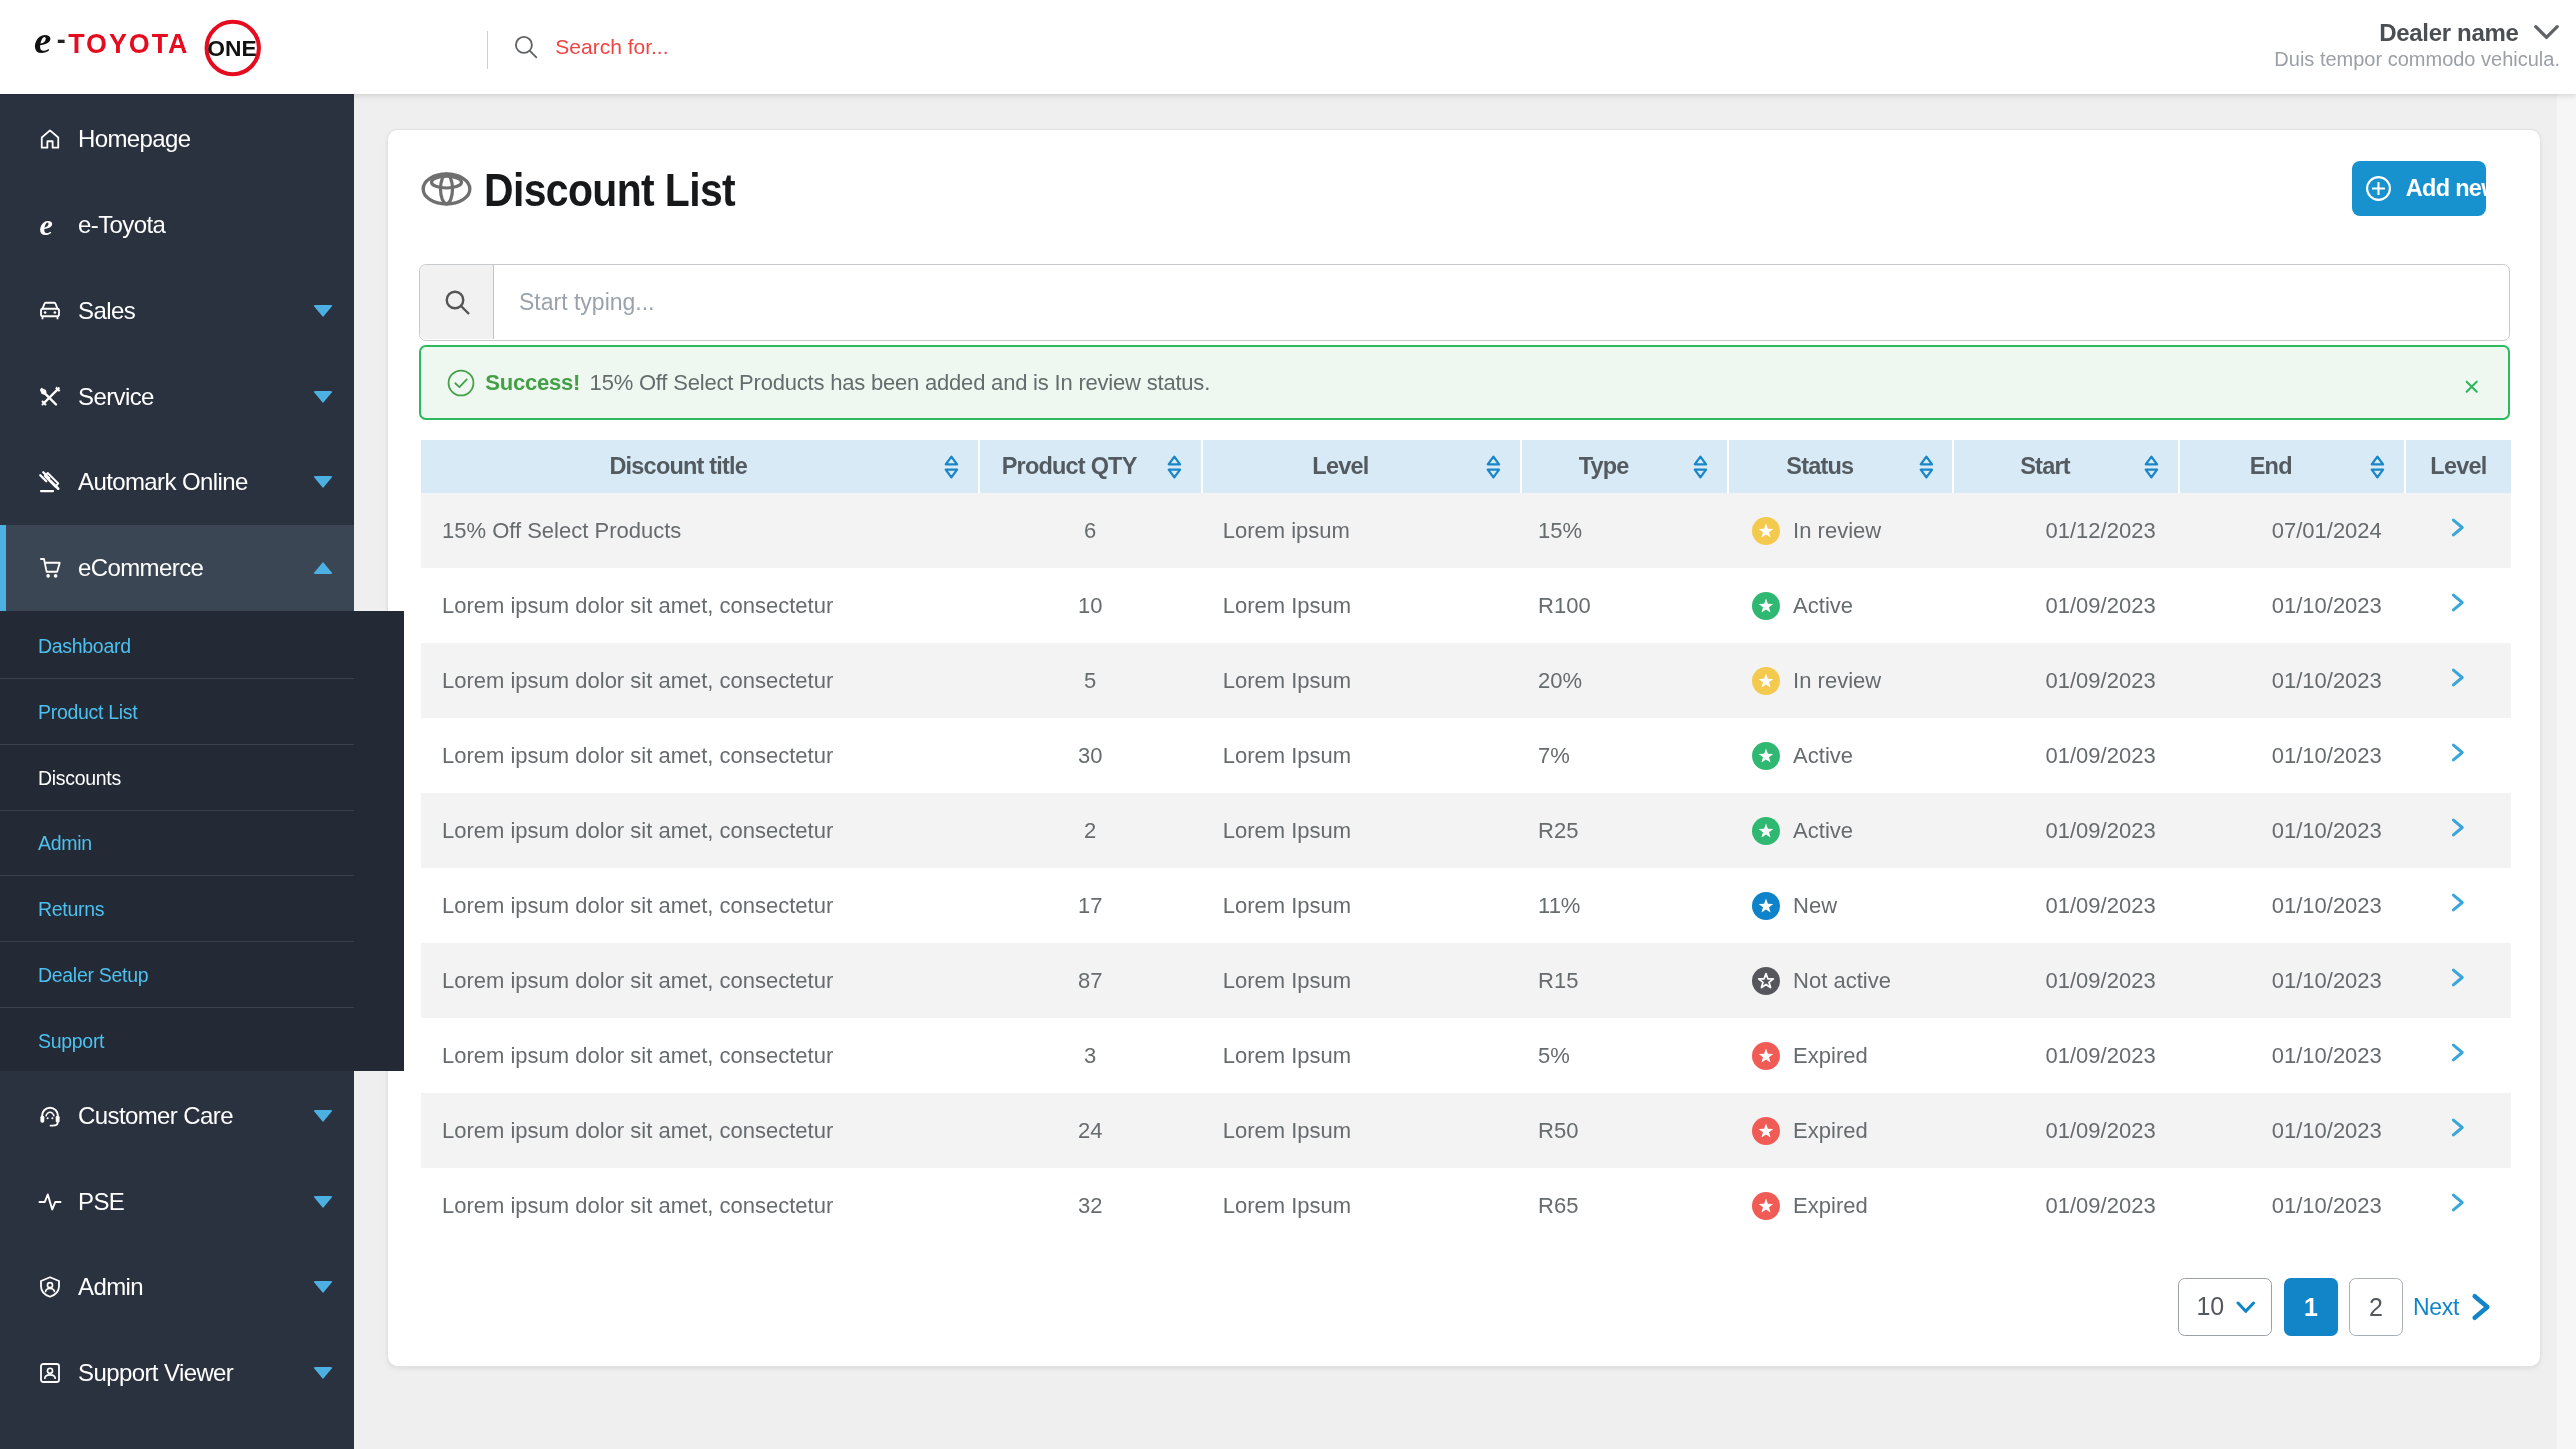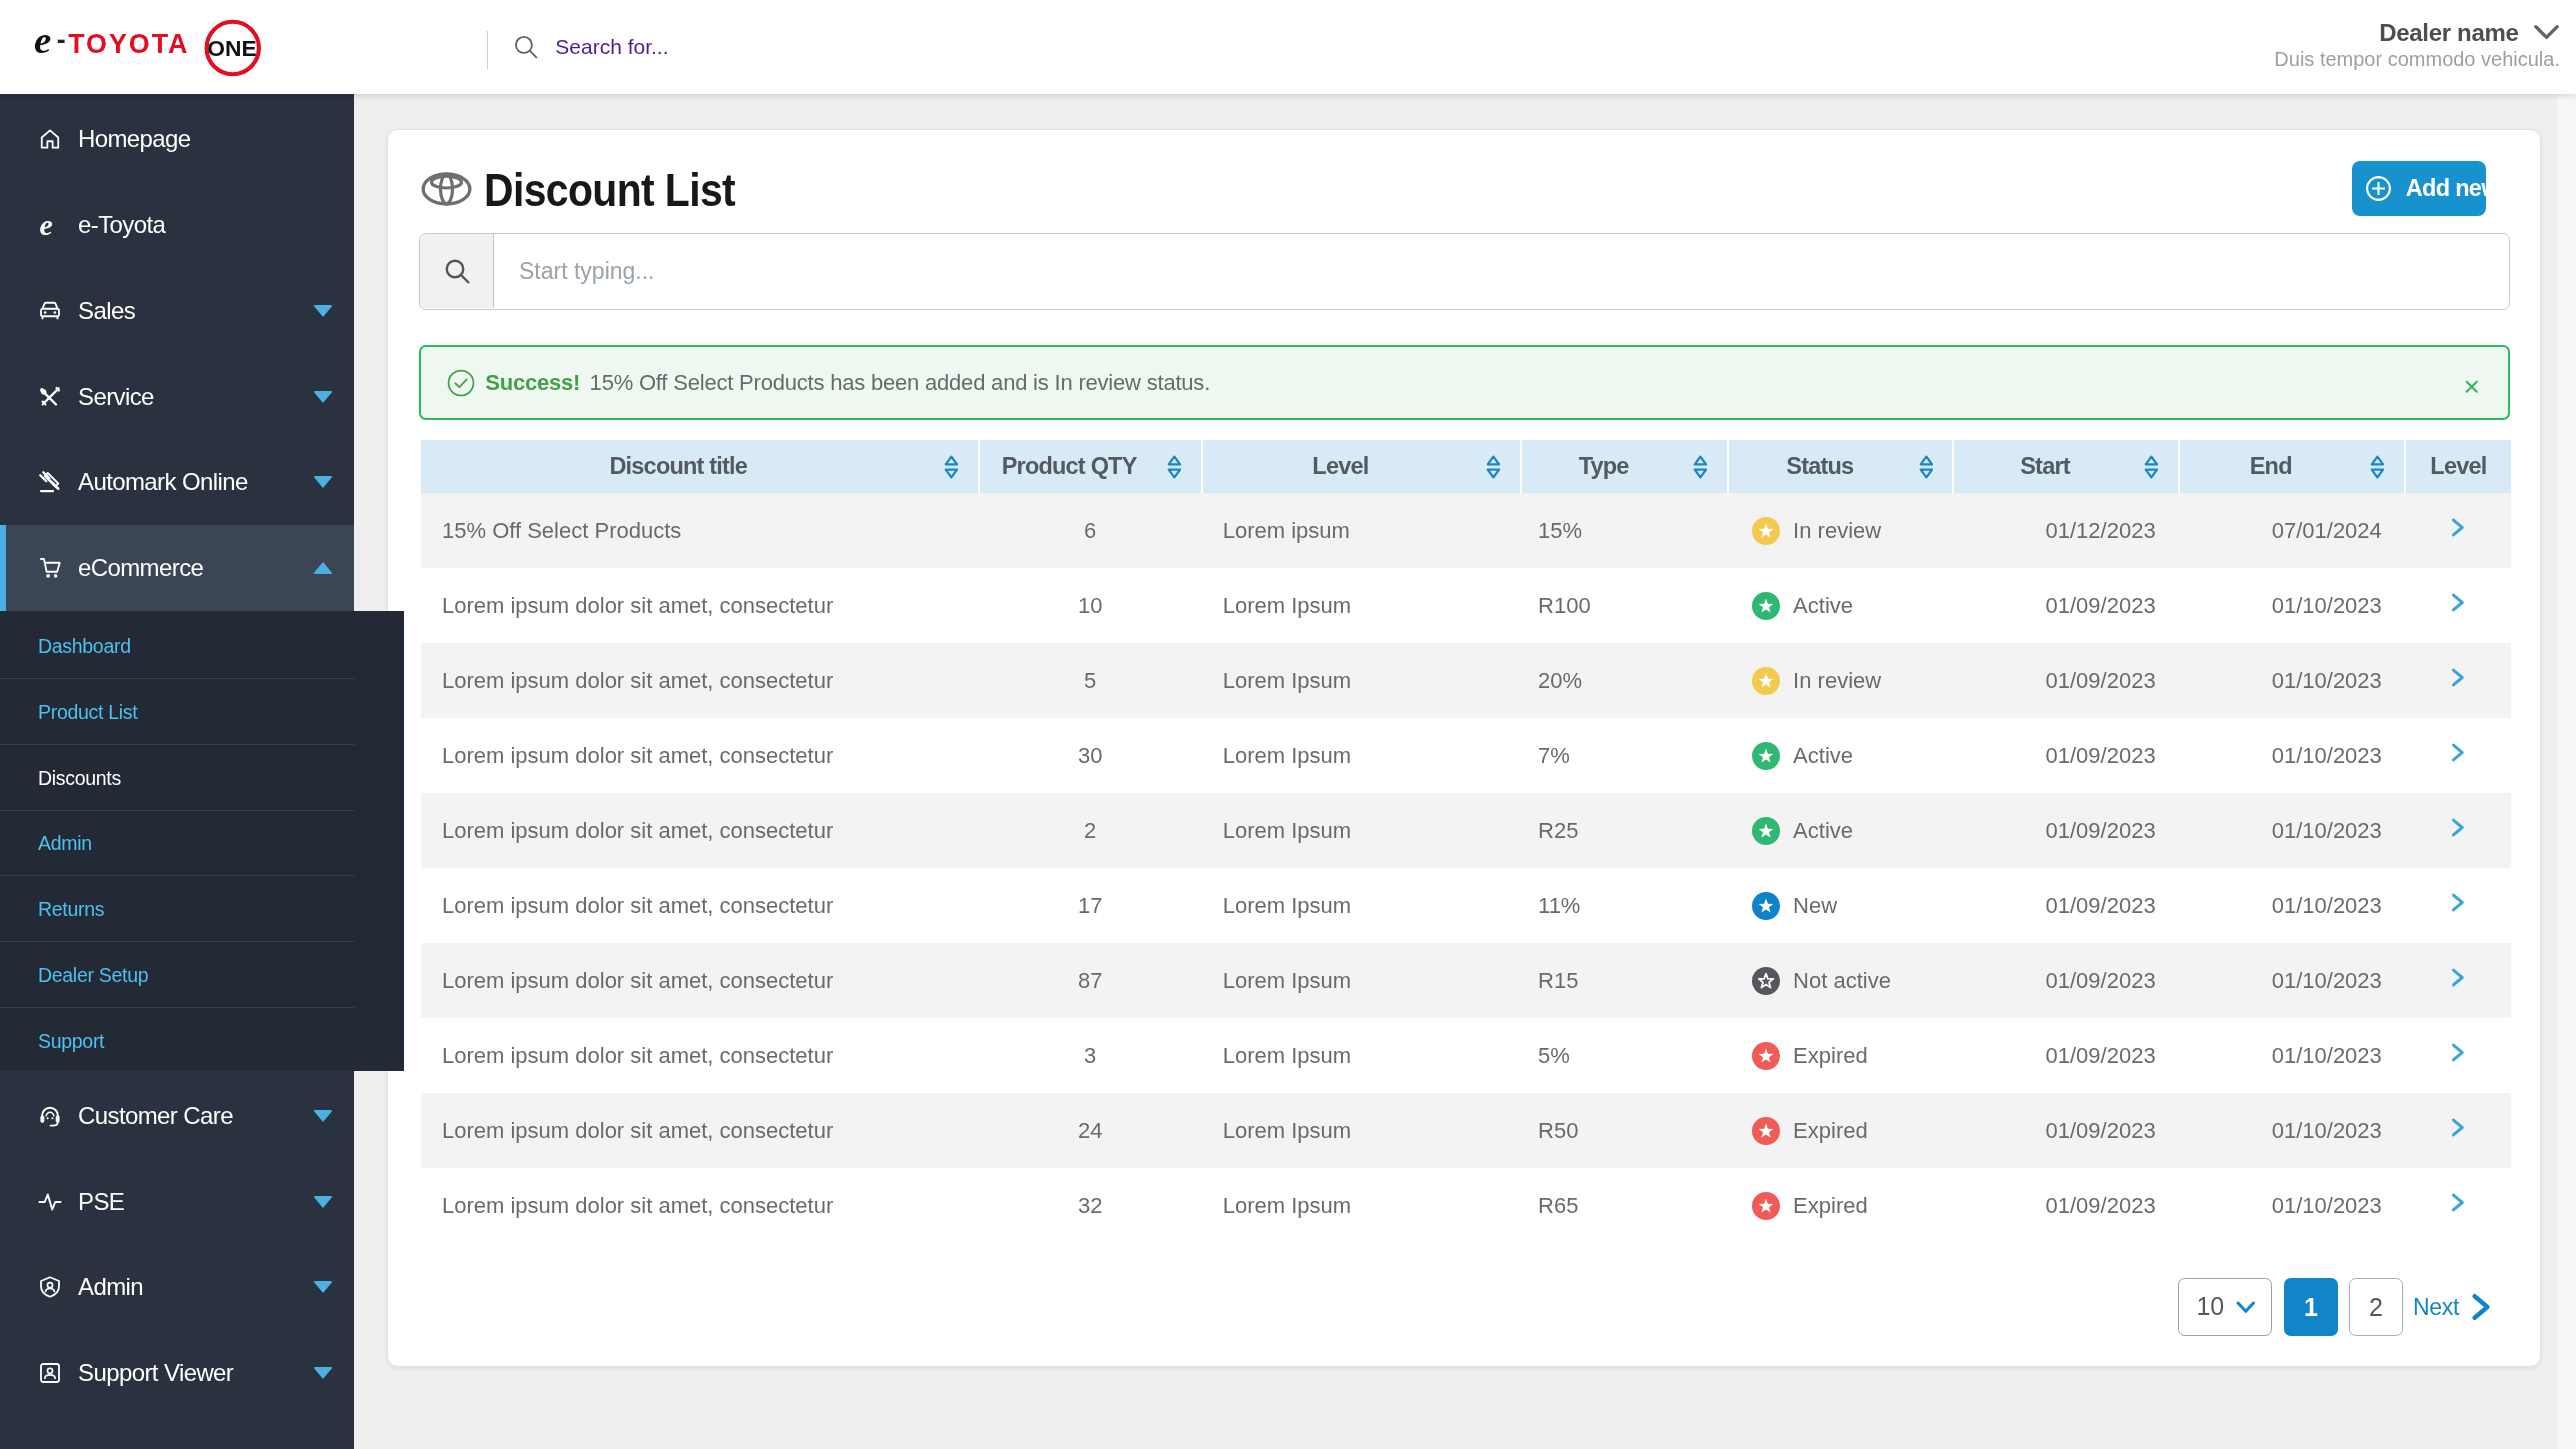--- a/index.html
+++ b/index.html
@@ -2,42 +2,42 @@
 <html style="font-size:10.7px"><head>
 <meta charset="utf-8">
 <style>
 *{margin:0;padding:0;box-sizing:border-box;}
 html,body{width:2576px;height:1449px;font-family:"Liberation Sans",sans-serif;background:#efefef;overflow:hidden;position:relative;}
 .abs{position:absolute;}
 
 .header{position:absolute;left:0;top:0;width:2576px;height:94px;background:#fff;box-shadow:0 2.7px 5.4px rgba(0,0,0,.12);z-index:5;}
 .logo{position:absolute;left:35px;top:0;height:94px;display:flex;align-items:center;}
 .hsr{position:absolute;left:487px;top:31px;width:1.3px;height:38px;background:#cfcfcf;}
-.hsearch{position:absolute;left:511px;top:0;height:94px;display:flex;align-items:center;color:#4c1d95;font-size:21px;}
+.hsearch{position:absolute;left:511px;top:0;height:94px;display:flex;align-items:center;color:#ef4444;font-size:21px;}
 .dealer{position:absolute;right:16px;top:19px;text-align:right;}
 .dealer .dn{font-size:24px;font-weight:bold;color:#4a4f54;letter-spacing:-0.3px;}
 .dealer .ds{font-size:20px;color:#9aa0a6;margin-top:1.3px;}
 
 .sidebar{position:absolute;left:0;top:94px;width:354px;height:1355px;background:#2a323f;z-index:4;color:#fff;}
 .sitem{position:absolute;left:0;width:354px;height:86px;display:flex;align-items:center;}
 .sitem .ic{position:absolute;left:38px;width:24px;height:24px;}
 .sitem .lb{position:absolute;left:78px;font-size:24px;color:#fff;letter-spacing:-0.6px;}
 .caret{position:absolute;left:313px;width:0;height:0;border-left:10px solid transparent;border-right:10px solid transparent;border-top:12px solid #4cb1e2;border-radius:2.7px;}
 .caretup{position:absolute;left:313px;width:0;height:0;border-left:10px solid transparent;border-right:10px solid transparent;border-bottom:12px solid #4cb1e2;border-radius:2.7px;}
 .active-band{position:absolute;left:0;top:431px;width:354px;height:86px;background:#3a4654;}
 .active-bar{position:absolute;left:0;top:431px;width:6px;height:86px;background:#4cb1e2;}
 .submenu{position:absolute;left:0;top:517px;width:404px;height:460px;background:#232a35;text-decoration:underline;}
 .subitem{position:absolute;left:38px;font-size:19.5px;color:#4cc0ee;letter-spacing:-0.3px;}
 .subline{position:absolute;left:0;width:354px;height:1.3px;background:#39414d;}
 
 .card{position:absolute;left:387px;top:129px;width:2154px;height:1238px;background:#fff;border-radius:10.7px;border:1.3px solid #e2e2e2;box-shadow:0 2px 5.4px rgba(0,0,0,.07);}
 .title{position:absolute;left:484px;top:162px;font-size:47px;font-weight:bold;color:#16181a;letter-spacing:-0.7px;transform-origin:left top;transform:scaleX(0.87);white-space:nowrap;}
 .addnew{position:absolute;left:2352px;top:161px;width:134px;height:55px;background:#1792cf;border-radius:8px;color:#fff;display:flex;align-items:center;}
 .addnew .tx{font-size:23.5px;font-weight:bold;margin-left:13.4px;letter-spacing:-0.7px;white-space:nowrap;}
-.sbox{position:absolute;left:419px;top:233px;width:2091px;height:77px;border:1.3px solid #c6cacd;border-radius:6.7px;background:#fff;}
+.sbox{position:absolute;left:419px;top:264px;width:2091px;height:77px;border:1.3px solid #c6cacd;border-radius:6.7px;background:#fff;}
 .sbox .iseg{position:absolute;left:0;top:0;width:74px;height:74px;background:#f1f1f1;border-right:1.3px solid #c0c4c7;border-radius:5.4px 0 0 5.4px;}
 .sbox .ph{position:absolute;left:99px;top:0;height:74px;display:flex;align-items:center;font-size:23px;color:#9aa3ab;}
 .alert{position:absolute;left:419px;top:345px;width:2091px;height:75px;background:#eef8f0;border:2px solid #2eb95f;border-radius:6.7px;}
 .alert .row{position:absolute;left:25.5px;top:0;height:72px;display:flex;align-items:center;}
 .alert .suc{color:#43a047;font-weight:bold;font-size:22px;margin-left:10.7px;letter-spacing:-0.2px;}
 .alert .msg{color:#666b6e;font-size:22px;margin-left:9.4px;letter-spacing:-0.2px;}
 
 table{position:absolute;left:421px;top:440px;width:2090px;border-collapse:collapse;table-layout:fixed;}
 th{background:#d8eaf5;height:53px;font-size:23.5px;font-weight:bold;color:#545b60;letter-spacing:-0.8px;position:relative;}
 th .thx{display:block;padding-right:42px;text-align:center;}

